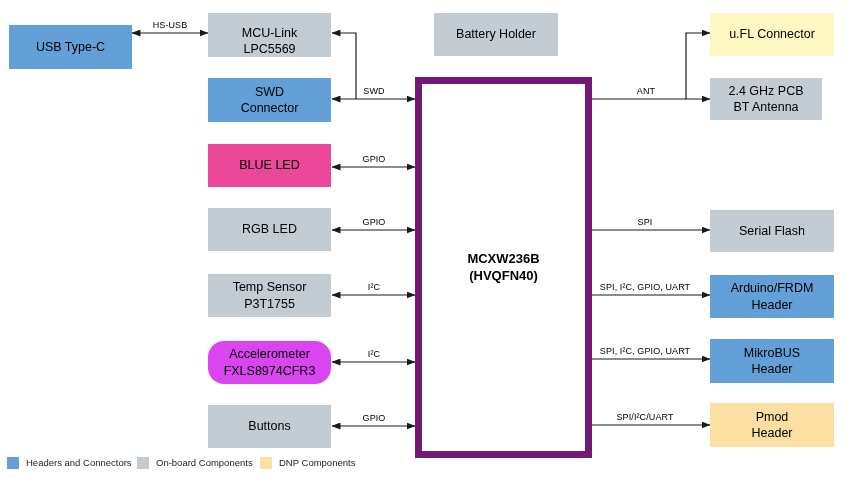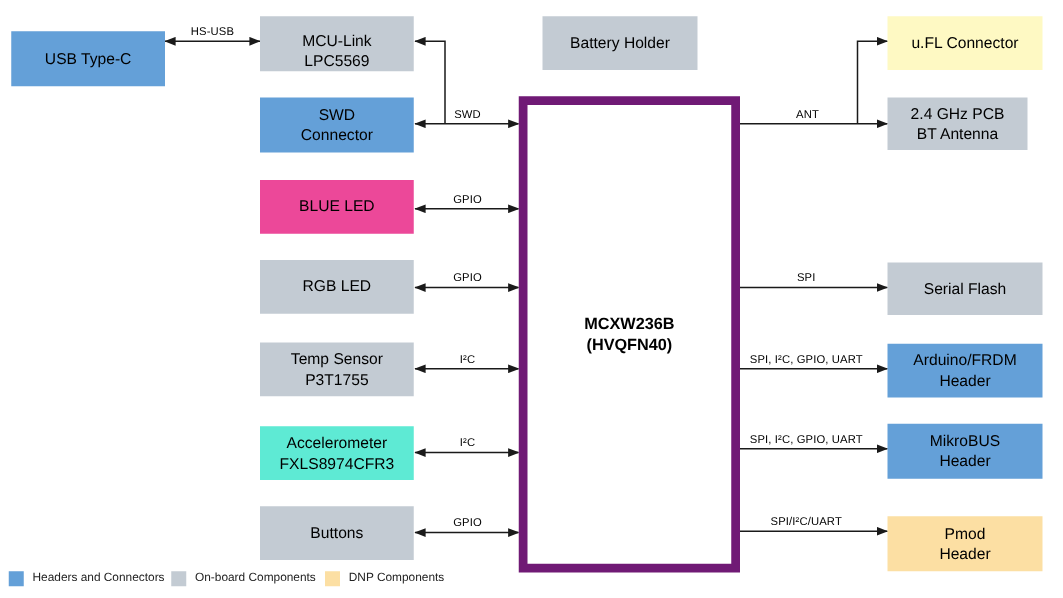--- a/index.html
+++ b/index.html
@@ -70,21 +70,21 @@
   <div class="box" style="left: 208px; top: 144px; width: 123px; height: 43px; background-color: #ec4899;">
     <span class="ln">BLUE LED</span>
   </div>
   <div class="box" style="left: 208px; top: 208px; width: 123px; height: 43px; background-color: rgb(195, 203, 211);">
     <span class="ln">RGB LED</span>
   </div>
   <div class="box" style="left: 208px; top: 274px; width: 123px; height: 43px; background-color: rgb(195, 203, 211);">
     <span class="ln">Temp Sensor</span>
     <span class="ln">P3T1755</span>
   </div>
-  <div class="box" style="left: 208px; top: 341px; width: 123px; height: 43px; background-color: #5eead4;">
+  <div class="box" style="left: 208px; top: 341px; width: 123px; height: 43px; background-color: #d946ef; border-radius: 16px;">
     <span class="ln">Accelerometer</span>
     <span class="ln">FXLS8974CFR3</span>
   </div>
   <div class="box" style="left: 208px; top: 405px; width: 123px; height: 43px; background-color: rgb(195, 203, 211);">
     <span class="ln">Buttons</span>
   </div>
 
   <div class="box" style="left: 434px; top: 13px; width: 124px; height: 43px; background-color: rgb(195, 203, 211);">
     <span class="ln">Battery Holder</span>
   </div>
@@ -104,21 +104,21 @@
     <span class="ln">Serial Flash</span>
   </div>
   <div class="box" style="left: 710px; top: 275px; width: 124px; height: 43px; background-color: rgb(100, 160, 216);">
     <span class="ln">Arduino/FRDM</span>
     <span class="ln">Header</span>
   </div>
   <div class="box" style="left: 710px; top: 339px; width: 124px; height: 44px; background-color: rgb(100, 160, 216);">
     <span class="ln">MikroBUS</span>
     <span class="ln">Header</span>
   </div>
-  <div class="box" style="left: 710px; top: 413px; width: 124px; height: 44px; background-color: rgb(252, 223, 163); text-align: center;">
+  <div class="box" style="left: 710px; top: 403px; width: 124px; height: 44px; background-color: rgb(252, 223, 163); text-align: center;">
     <span class="ln">Pmod</span>
     <span class="ln">Header</span>
   </div>
 
   <div class="wire-label" style="left:170px;top:20px">HS-USB</div>
   <div class="wire-label" style="left:374px;top:86px">SWD</div>
   <div class="wire-label" style="left:374px;top:154px">GPIO</div>
   <div class="wire-label" style="left:374px;top:217px">GPIO</div>
   <div class="wire-label" style="left:374px;top:282px">I²C</div>
   <div class="wire-label" style="left:374px;top:349px">I²C</div>

